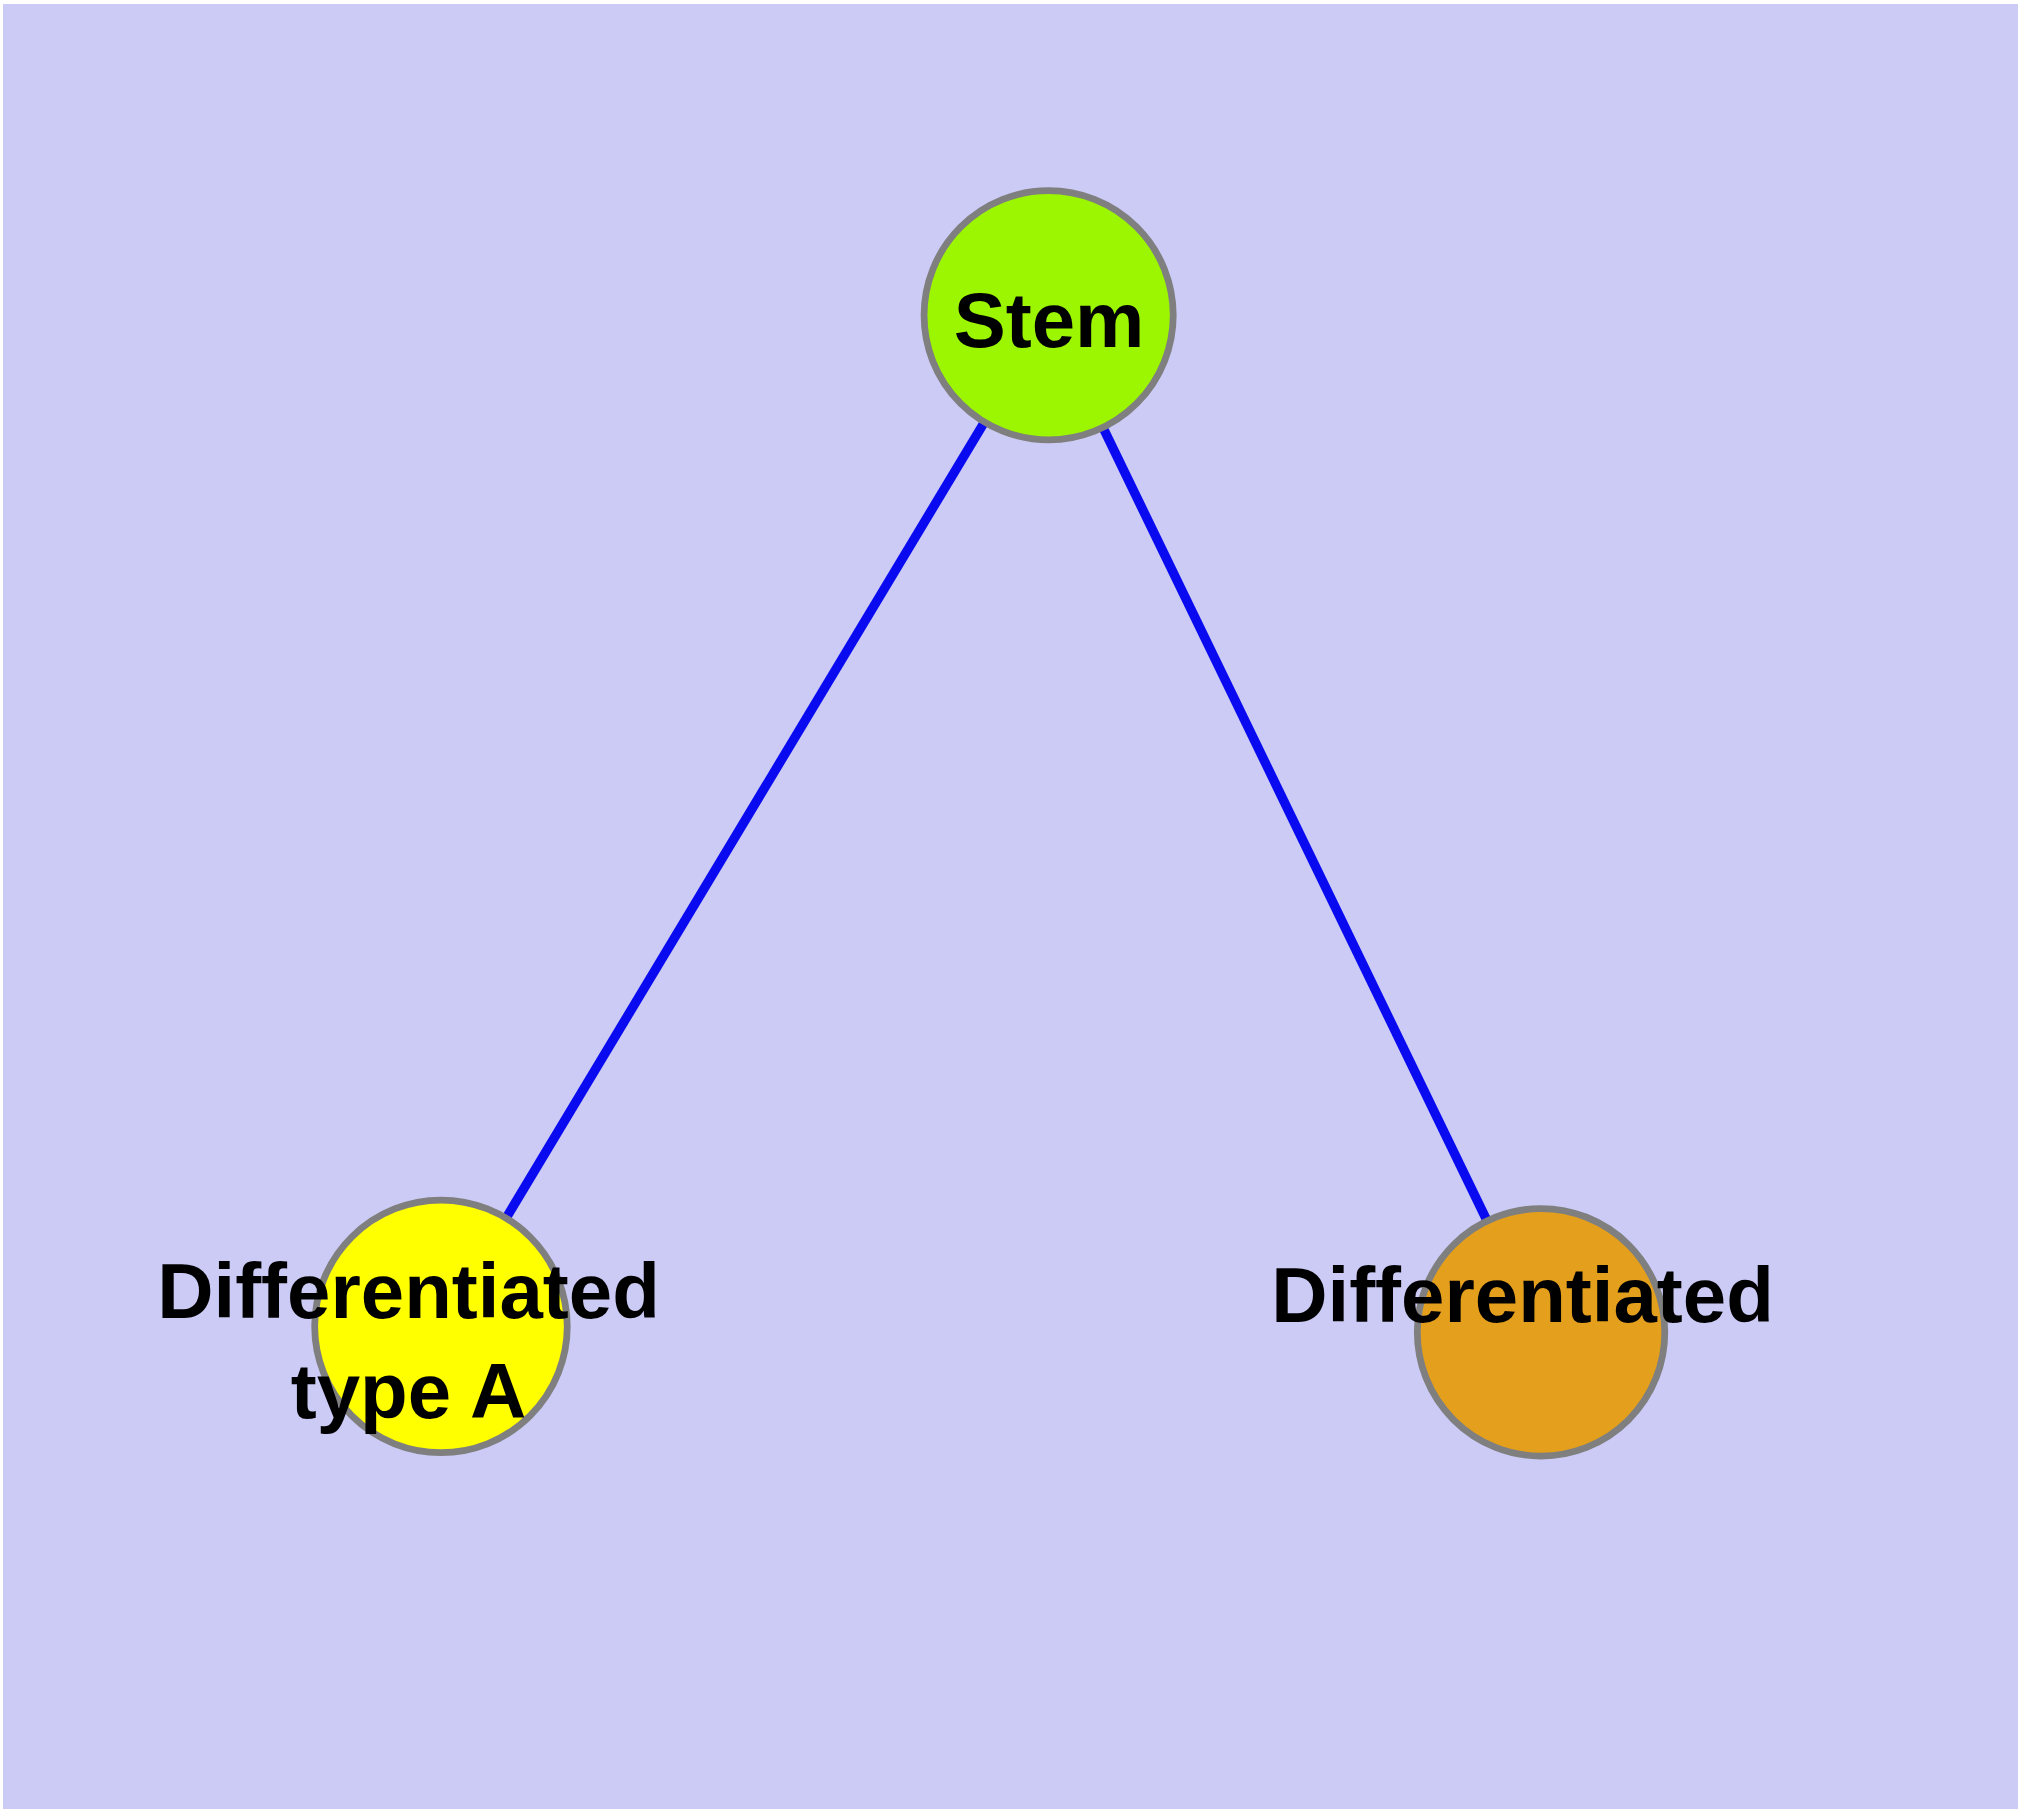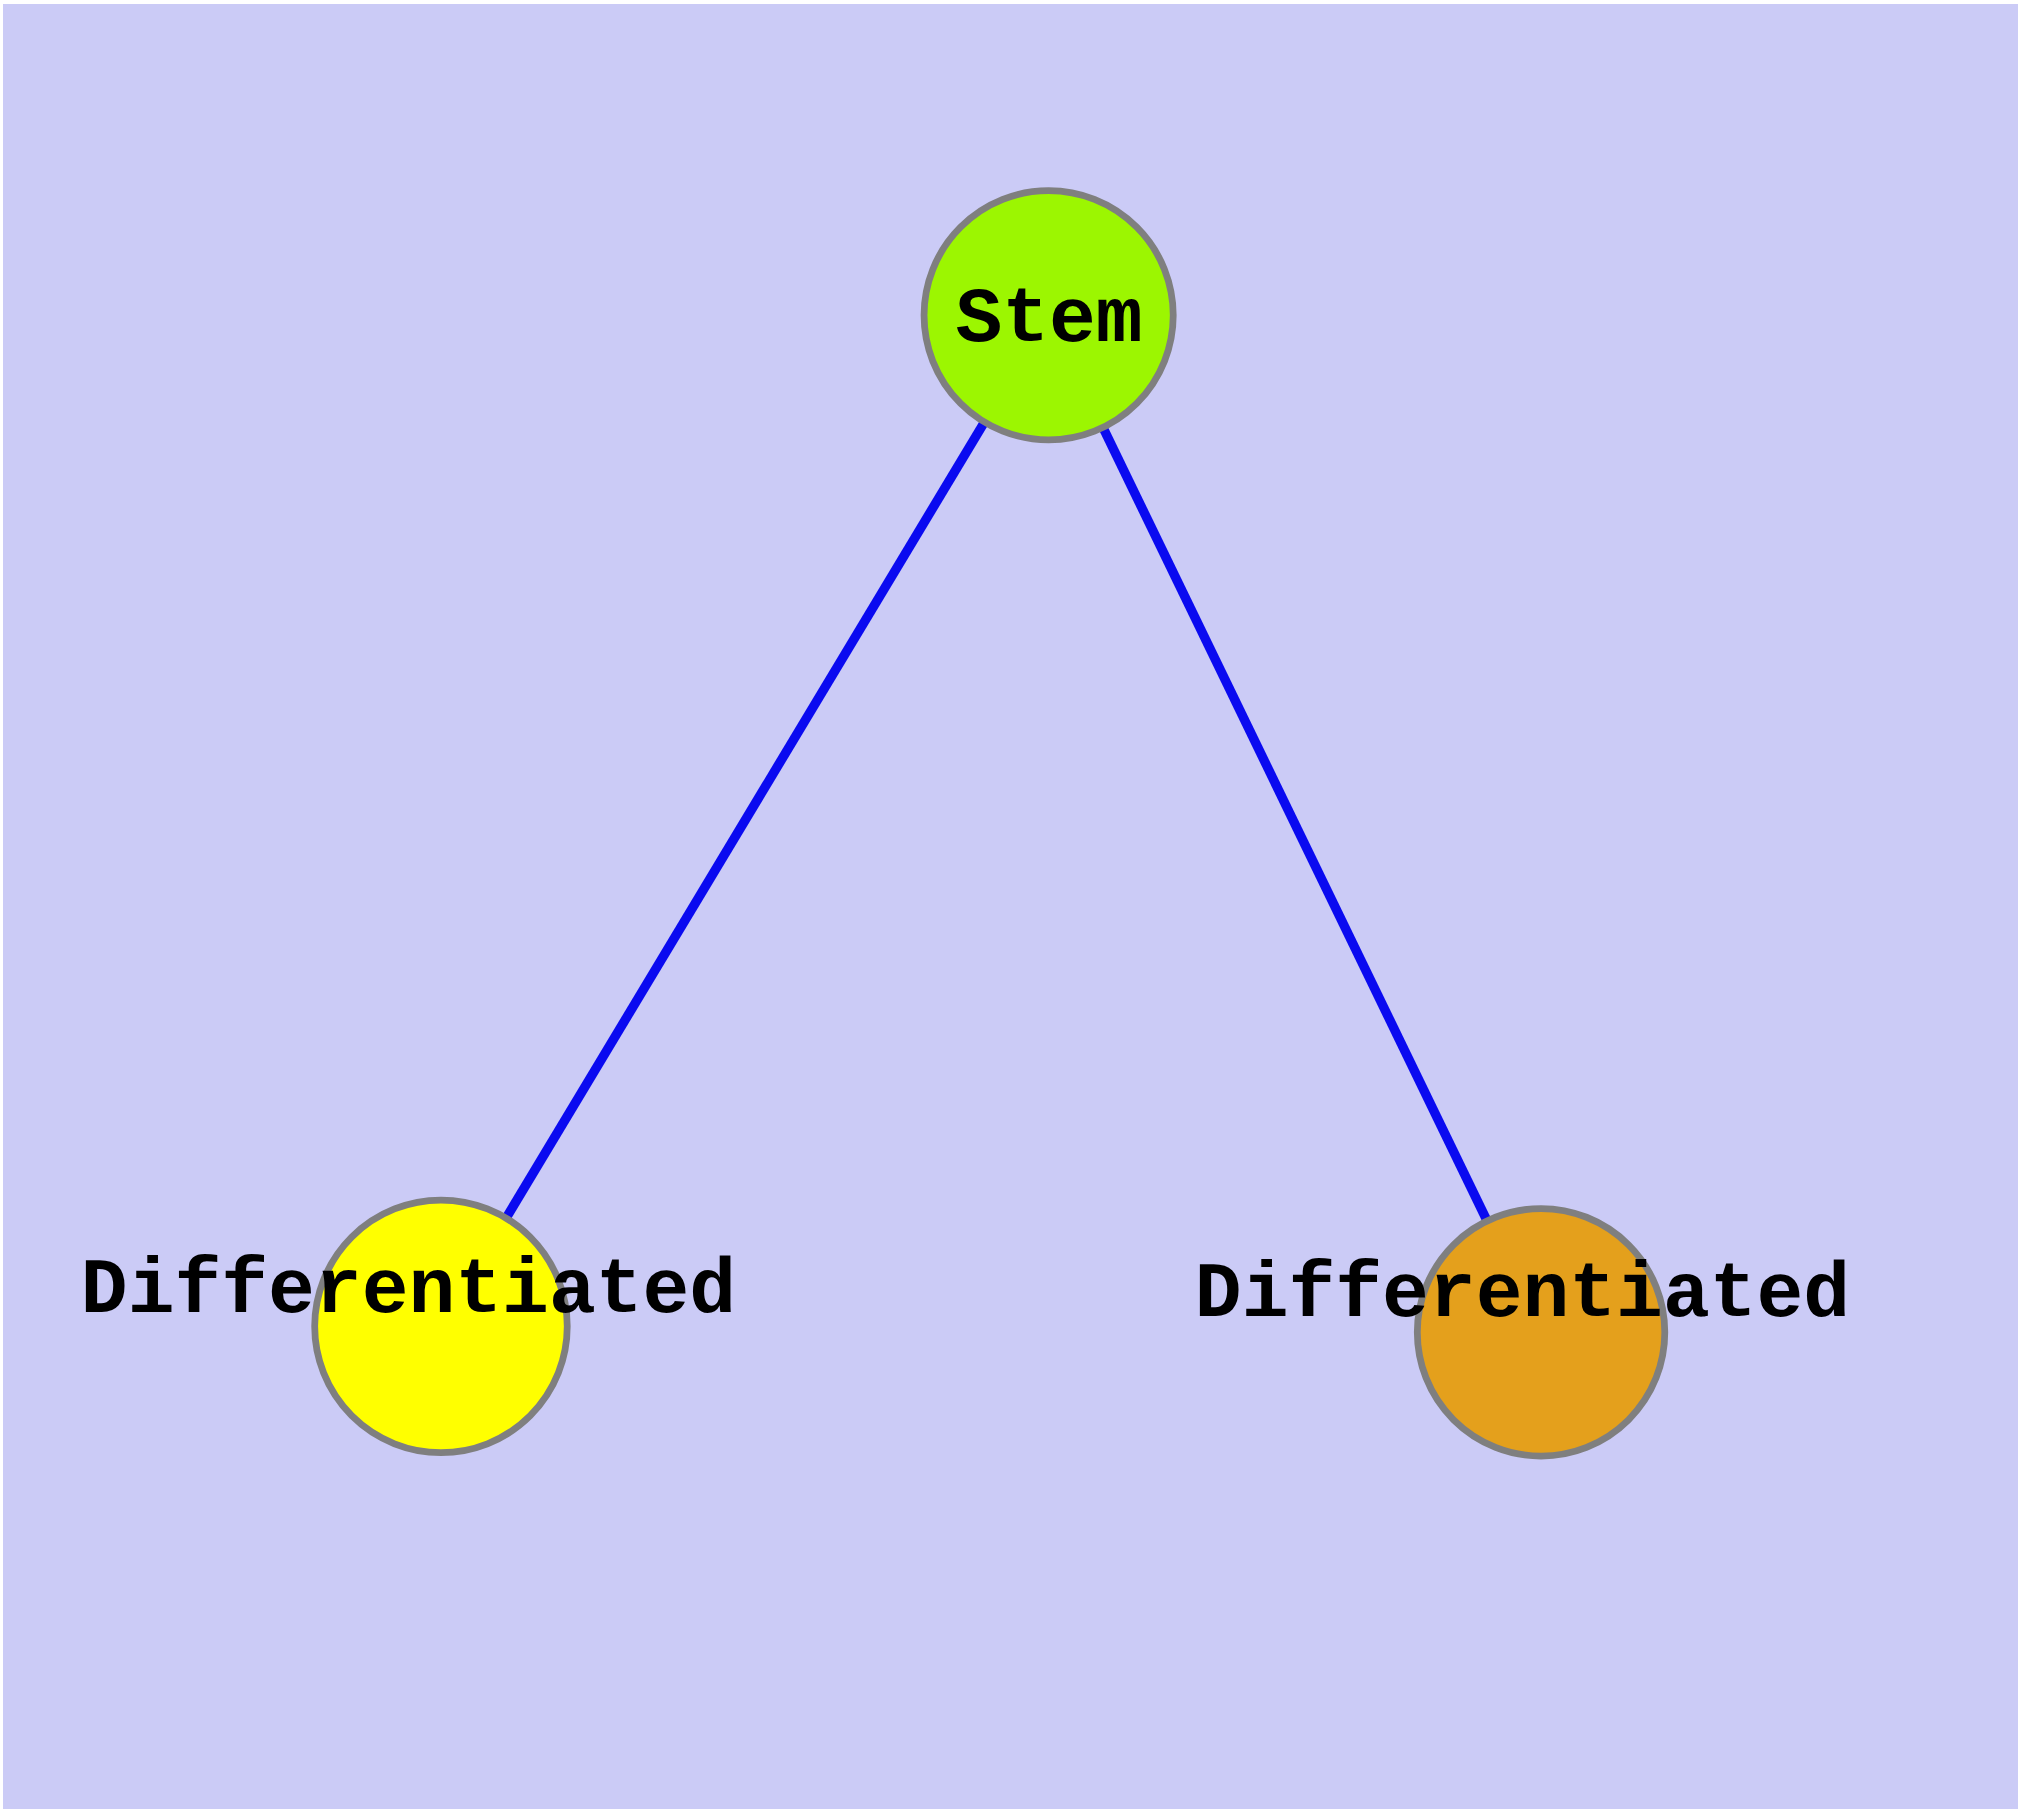--- a/index.html
+++ b/index.html
@@ -6,21 +6,21 @@
     margin: 0;
     padding: 0;
     background: #FFFFFF;
   }
   .canvas {
     position: relative;
     width: 2021px;
     height: 1812px;
     background: #FFFFFF;
     overflow: hidden;
-    font-family: Liberation Mono, monospace;
+    font-family: Liberation Sans, sans-serif;
   }
   .plot-area {
     position: absolute;
     left: 3.4px;
     top: 4.2px;
     right: 3.4px;
     bottom: 3.4px;
     background: #CBCBF6;
   }
   svg.graph {
@@ -68,19 +68,20 @@
 
     <circle class="node-circle" cx="1237" cy="372" r="147" fill="#9CF601"></circle>
     <circle class="node-circle" cx="520" cy="1565" r="149" fill="#FFFF00"></circle>
     <circle class="node-circle" cx="1818" cy="1572" r="146" fill="#E4A01C"></circle>
   </svg>
 
   <div class="node-label label-stem">Stem</div>
 
   <div class="node-label label-type-a">
     <span class="label-line">Differentiated</span>
+    <span class="label-line">type A</span>
   </div>
 
   <div class="node-label label-type-b">
     <span class="label-line">Differentiated</span>
   </div>
 </div>
 
 
 </body></html>

